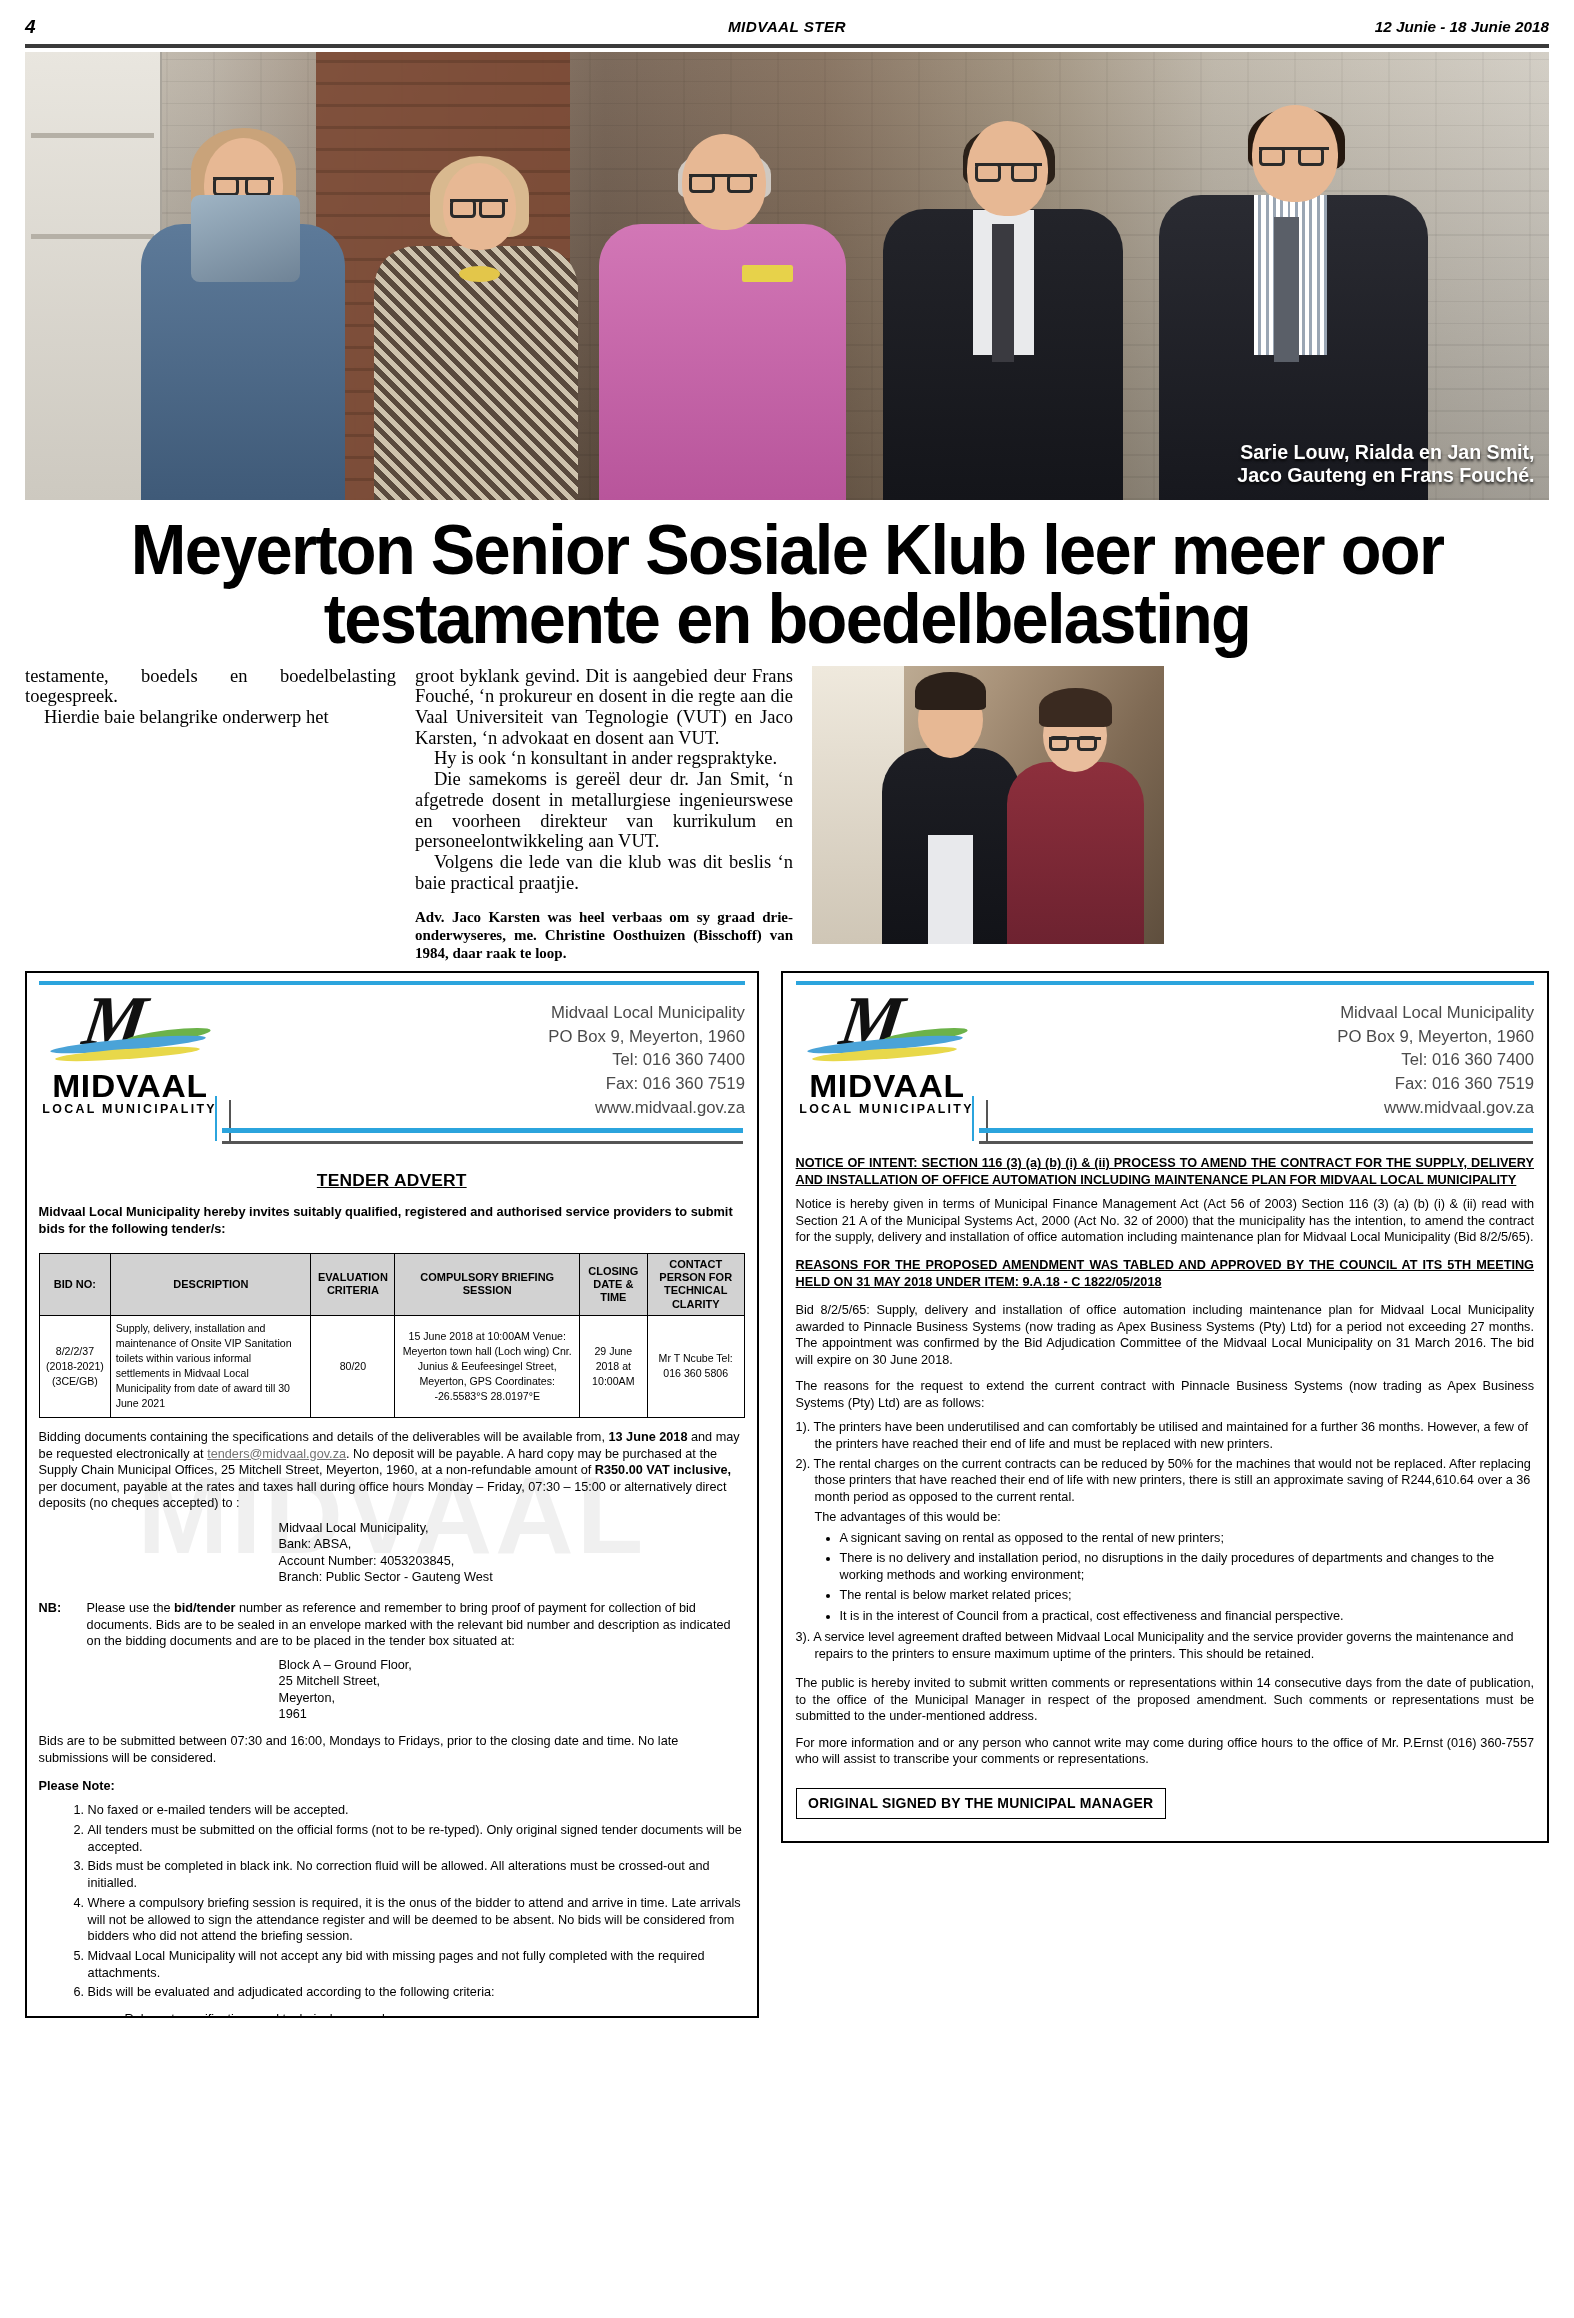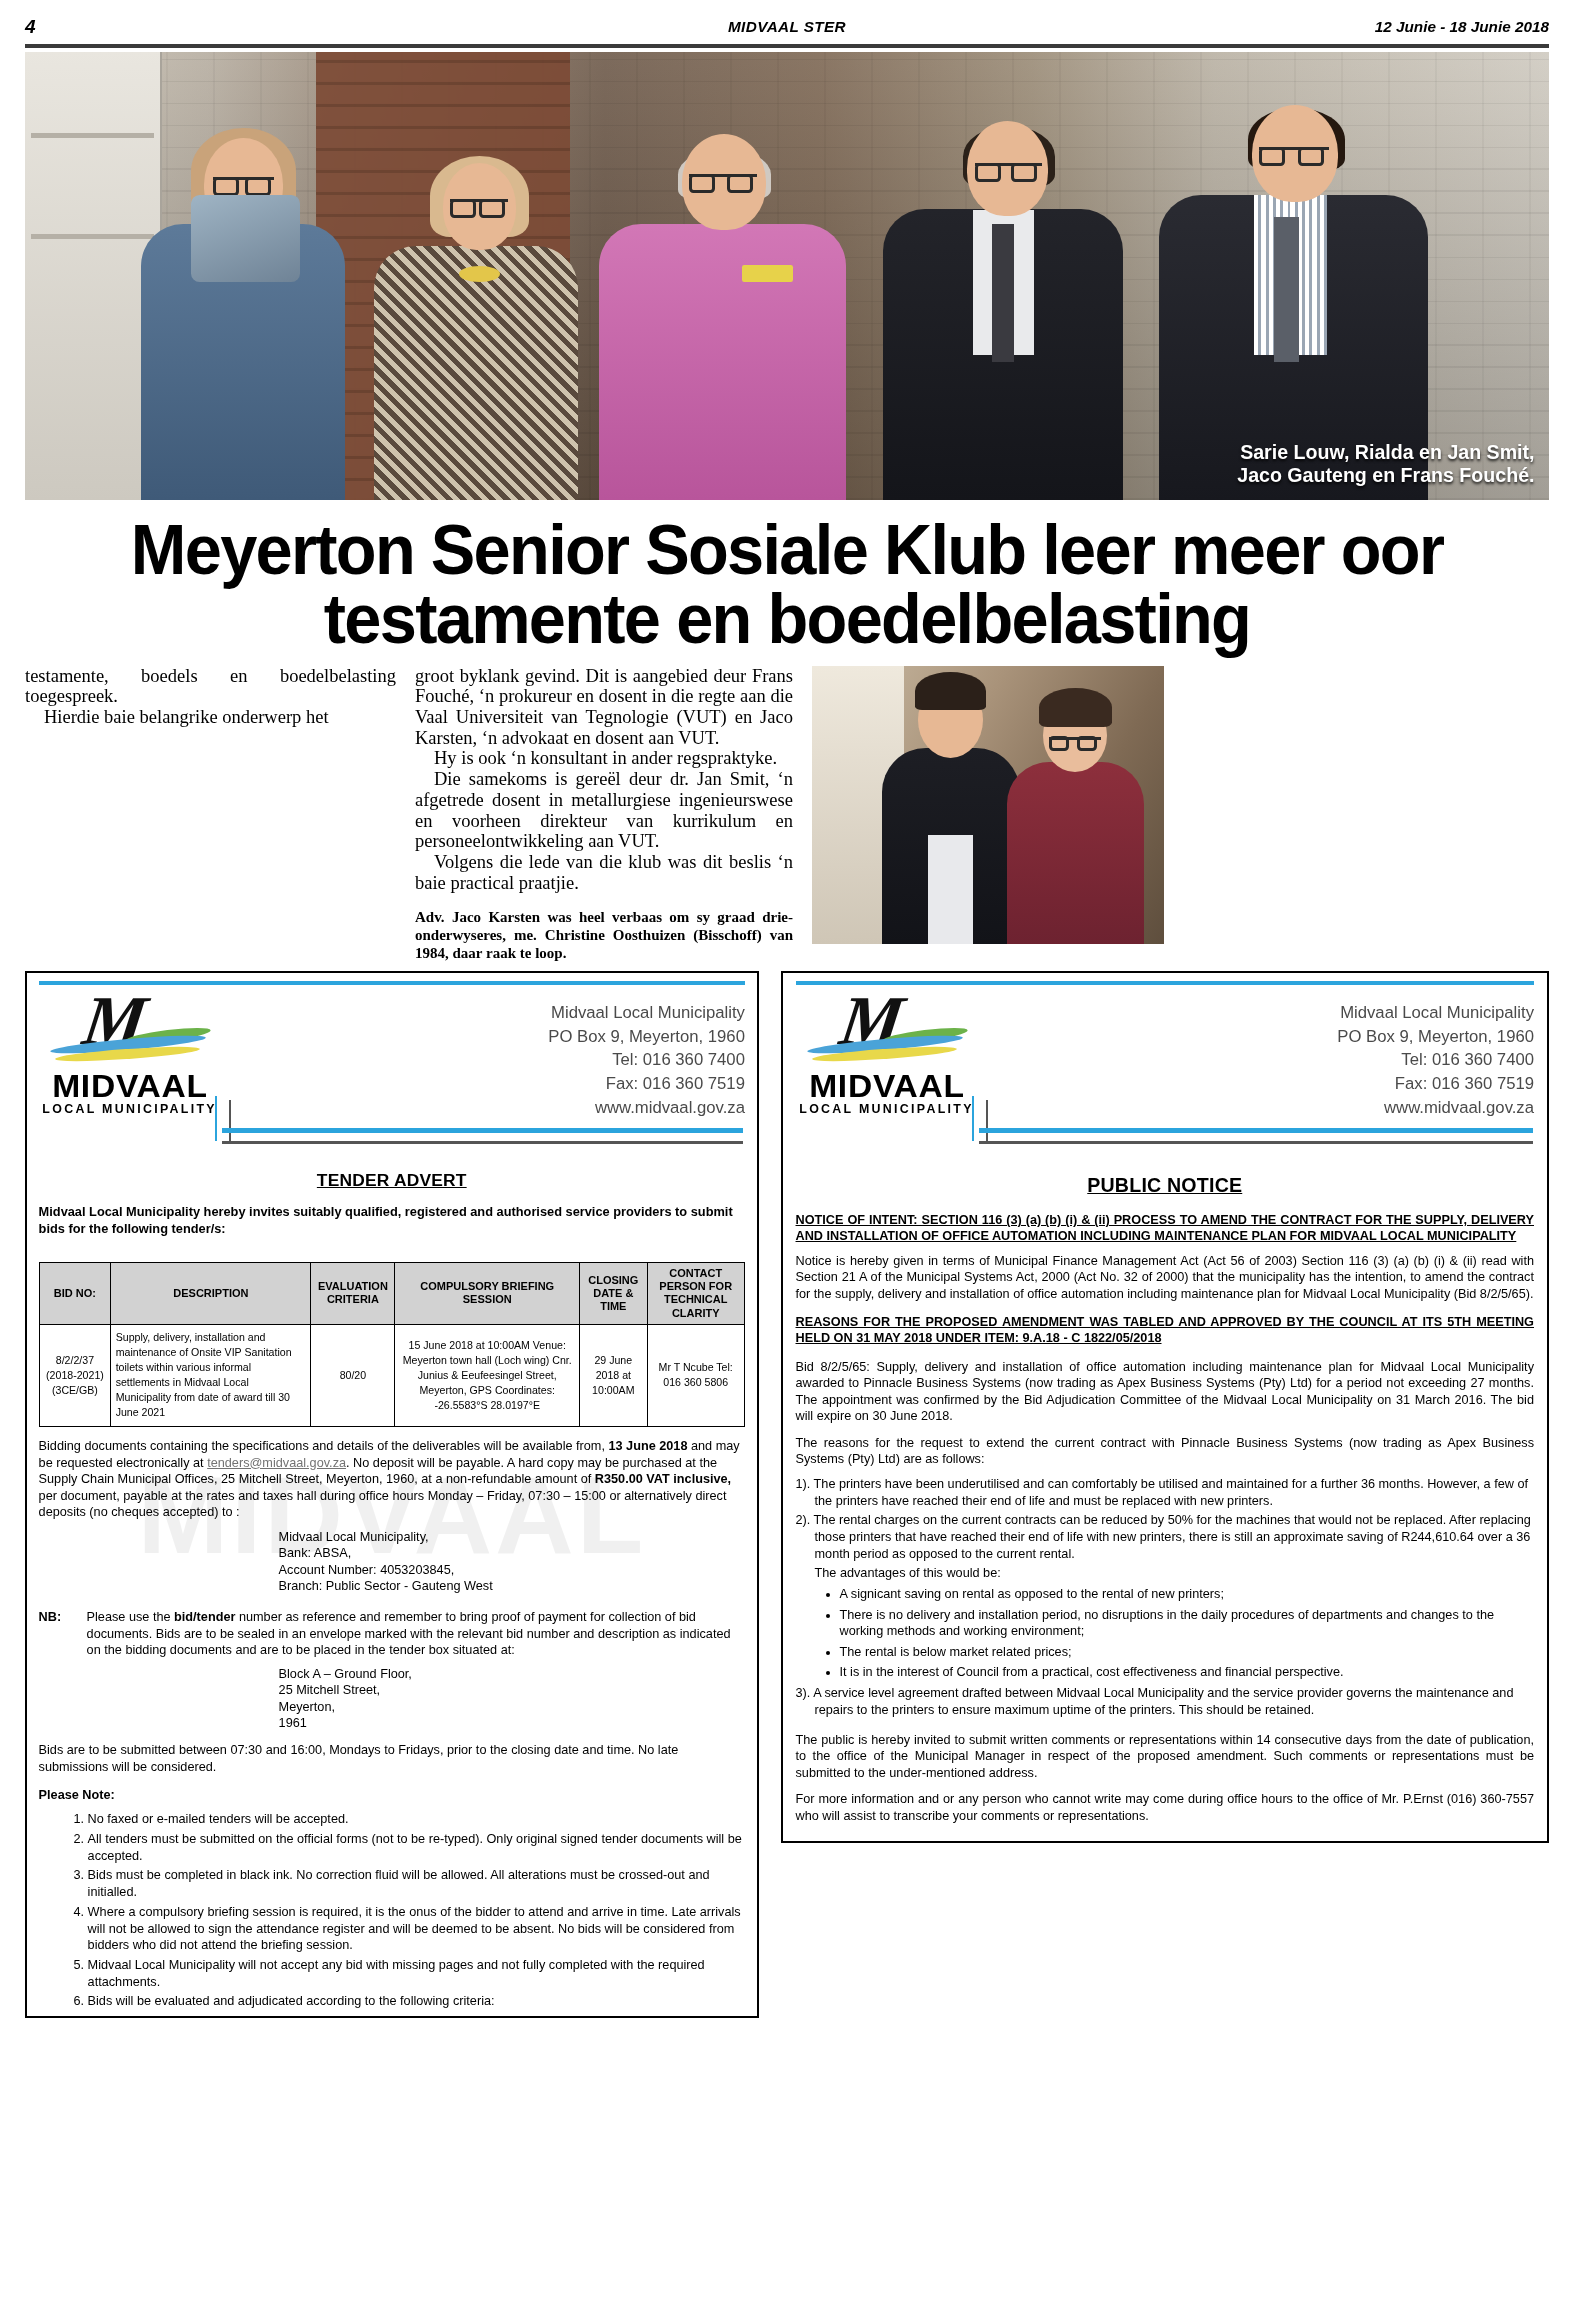--- a/index.html
+++ b/index.html
@@ -119,21 +119,21 @@
   .lh-tick { position:absolute; left:176px; top:-26px; width:2.9px; height:45px; background:#2ba4dd; }
   .lh-tick2 { position:absolute; left:190px; top:-22px; width:2.2px; height:42px; background:#555; }
 
   .ad-title { text-align:center; font-weight:bold; font-size:17.4px; margin:14.5px 0 13px;
               text-decoration:underline; letter-spacing:0.2px; }
   .ad-title.pn { font-size:19.6px; margin:19px 0 14.5px; }
   .ad-body { font-size:12.7px; line-height:1.3; }
   .ad-body p { margin:0 0 8px; }
   .ad-body .b { font-weight:bold; }
   .ad-body .u { text-decoration:underline; }
-  .lead-bold { font-weight:bold; font-size:12.8px; line-height:1.32; margin-bottom:24px; }
+  .lead-bold { font-weight:bold; font-size:12.8px; line-height:1.32; margin-bottom:15px; }
   .lnk { color:#737373; text-decoration:underline; }
 
   
   table.tender { width:100%; border-collapse:collapse; margin:7.3px 0 11.6px;
                  font-size:10.6px; }
   table.tender th { background:#d2d2d2; border:1.1px solid #000; padding:4.4px 2.2px;
                     font-weight:bold; text-align:center; font-size:11px; line-height:1.2; }
   table.tender td { border:1.1px solid #000; padding:5.1px 4.4px; vertical-align:middle;
                     line-height:1.42; }
   td.c { text-align:center; }
@@ -404,21 +404,20 @@
           </div>
         </div>
         <div class="lh-bars">
           <div class="lh-tick"></div>
           <div class="lh-tick2"></div>
           <div class="lh-bluebar"></div>
           <div class="lh-greybar"></div>
         </div>
       </div>
 
-      <div class="ad-title pn">PUBLIC NOTICE</div>
 
       <div class="ad-body">
         <p class="b u" style="text-align:justify;">NOTICE OF INTENT:  SECTION 116 (3) (a) (b) (i) &amp; (ii) PROCESS TO AMEND THE CONTRACT FOR THE SUPPLY, DELIVERY AND INSTALLATION OF OFFICE AUTOMATION INCLUDING MAINTENANCE PLAN FOR MIDVAAL LOCAL MUNICIPALITY</p>
         <p style="text-align:justify;">Notice is hereby given in terms of Municipal Finance Management Act (Act 56 of 2003) Section 116 (3) (a) (b) (i) &amp; (ii) read with Section 21 A of the Municipal Systems Act, 2000 (Act No. 32 of 2000) that the municipality has the intention, to amend the contract for the supply, delivery and installation of office automation including maintenance plan for Midvaal Local Municipality (Bid 8/2/5/65).</p>
         <p class="b u" style="margin-top:11.6px;text-align:justify;">REASONS FOR THE PROPOSED AMENDMENT WAS TABLED AND APPROVED BY THE COUNCIL AT ITS 5TH MEETING HELD ON 31 MAY 2018 UNDER ITEM:  9.A.18 - C 1822/05/2018</p>
         <p style="margin-top:11.6px;text-align:justify;">Bid 8/2/5/65: Supply, delivery and installation of office automation including maintenance plan for Midvaal Local Municipality awarded to Pinnacle Business Systems (now trading as Apex Business Systems (Pty) Ltd) for a period not exceeding 27 months. The appointment was confirmed by the Bid Adjudication Committee of the Midvaal Local Municipality on 31 March 2016. The bid will expire on 30 June 2018.</p>
         <p style="margin-top:10.2px;text-align:justify;">The reasons for the request to extend the current contract with Pinnacle Business Systems (now trading as Apex Business Systems (Pty) Ltd) are as follows:</p>
         <div class="pn-item">1). The printers have been underutilised and can comfortably be utilised and maintained for a further 36 months. However, a few of the printers have reached their end of life and must be replaced with new printers.</div>
         <div class="pn-item">2). The rental charges on the current contracts can be reduced by 50% for the machines that would not be replaced. After replacing those printers that have reached their end of life with new printers, there is still an approximate saving of R244,610.64 over a 36 month period as opposed to the current rental.</div>
         <div style="margin-left:19px;">The advantages of this would be:</div>

